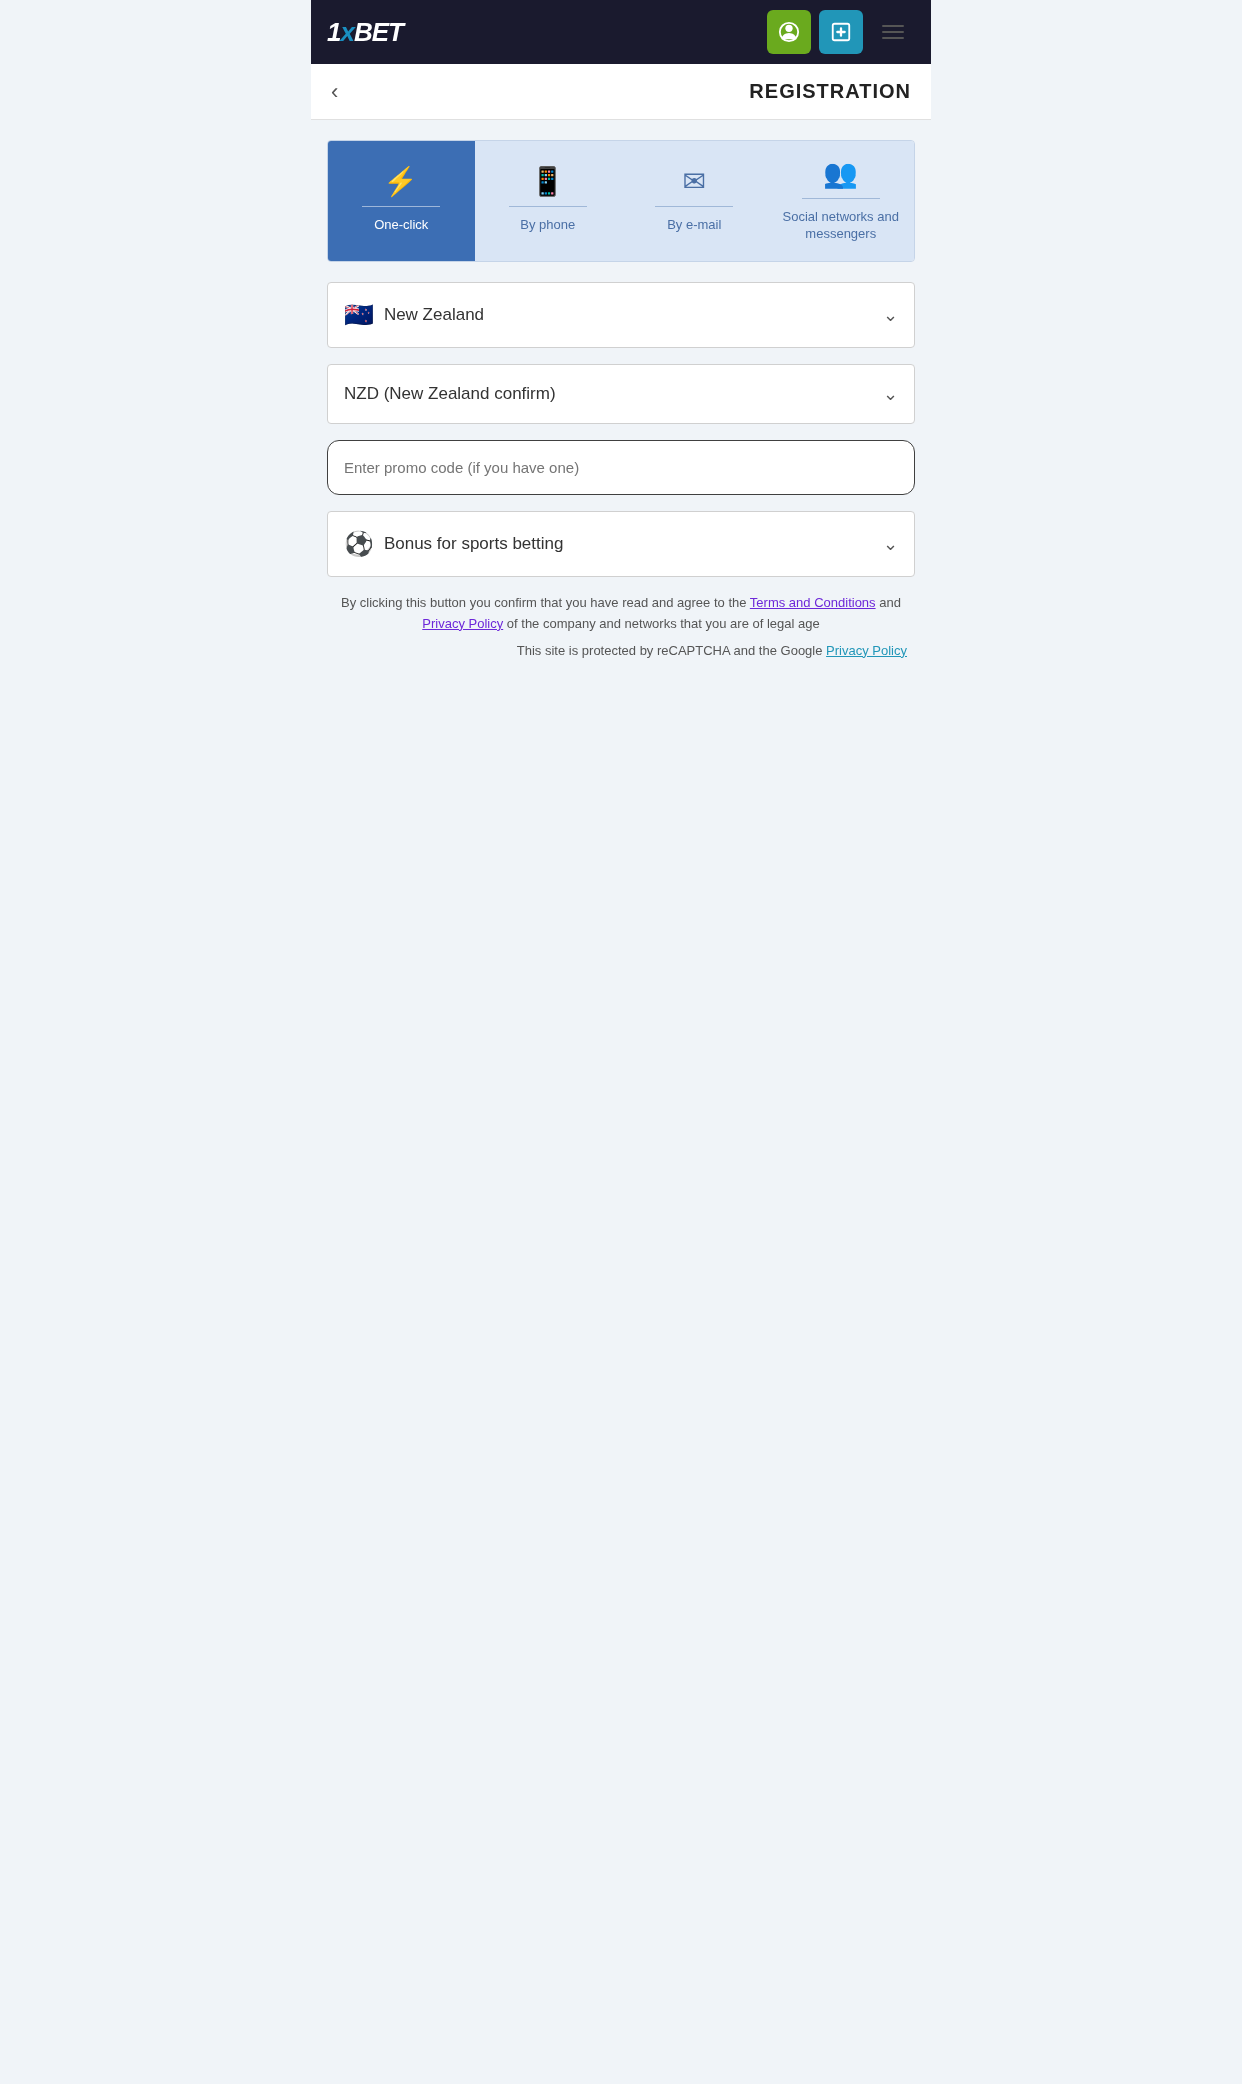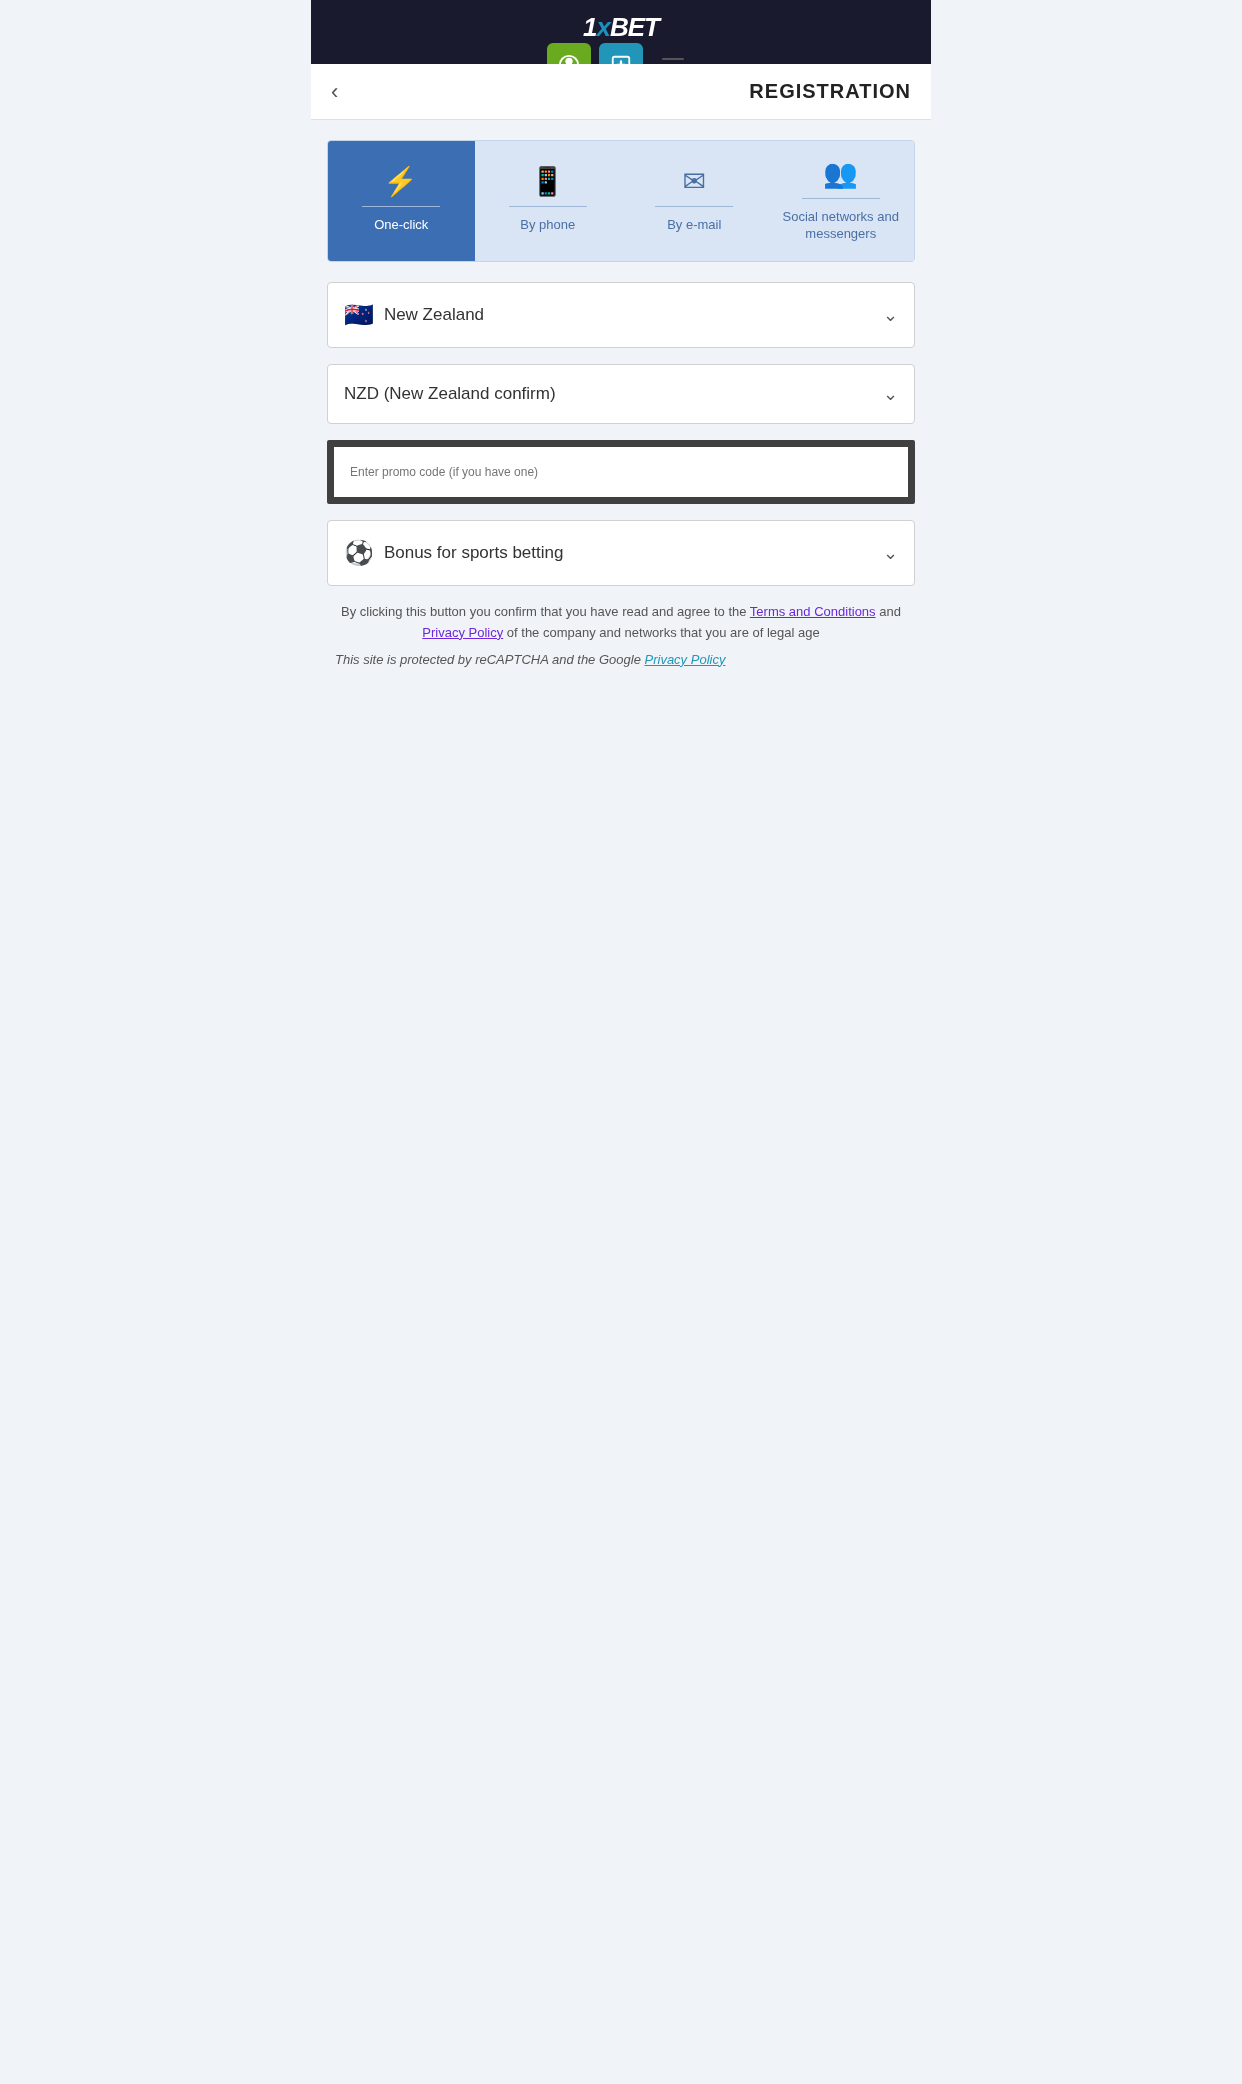--- a/index.html
+++ b/index.html
@@ -13,21 +13,20 @@
     }
 
     
     .header {
       background: #1a1a2e;
       display: flex;
       align-items: center;
       justify-content: space-between;
       padding: 12px 16px;
       height: 64px;
-      flex-direction: column;
     }
     .logo {
       display: flex;
       align-items: center;
     }
     .logo-text {
       color: white;
       font-size: 26px;
       font-weight: 900;
       font-style: italic;
@@ -179,24 +178,24 @@
       font-size: 24px;
     }
     .chevron {
       font-size: 18px;
       color: #555;
     }
 
     
     .promo-input {
       background: white;
-      border: 7px solid #404040;
-      border-radius: 2px;
+      border: 1px solid #404040;
+      border-radius: 12px;
       padding: 18px 16px;
-      font-size: 12px;
+      font-size: 15px;
       color: #aaa;
       width: 100%;
       outline: none;
       font-family: Arial, sans-serif;
     }
 
     
     .bonus-field {
       background: white;
       border: 1px solid #d0d0d0;
@@ -239,25 +238,24 @@
       font-size: 13px;
       color: #555;
       line-height: 1.6;
       padding: 16px 24px 8px;
     }
     .footer-text a {
       color: #6d28d9;
       text-decoration: underline;
     }
     .footer-text2 {
-      text-align: left;
+      text-align: right;
       font-size: 13px;
       color: #555;
       padding: 0 24px 20px;
-      font-style: italic;
     }
     .footer-text2 a {
       color: #2196b8;
       text-decoration: underline;
     }
 
     
     .menu-bars {
       display: flex;
       flex-direction: column;

